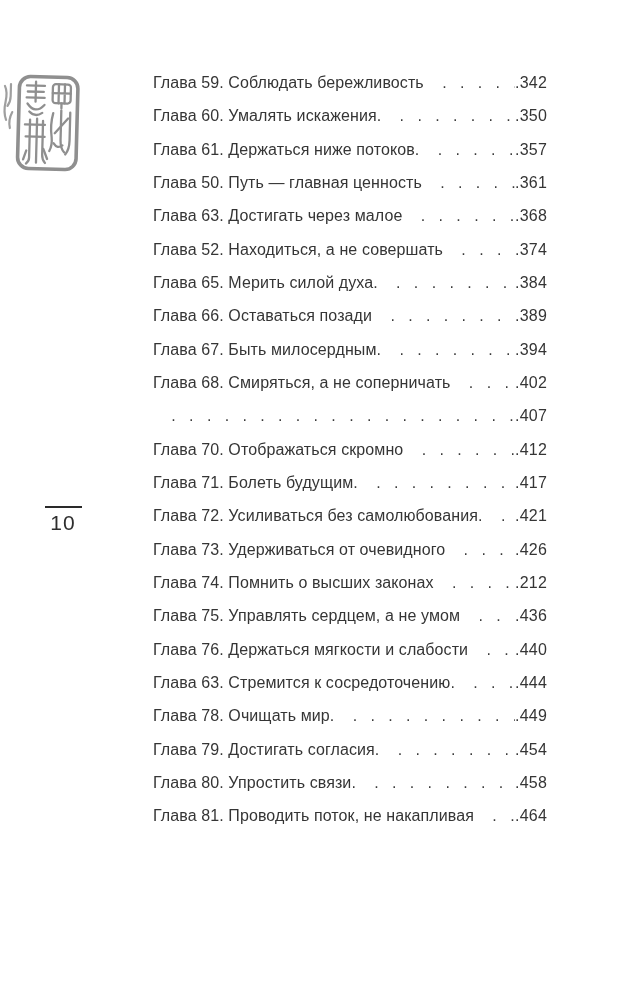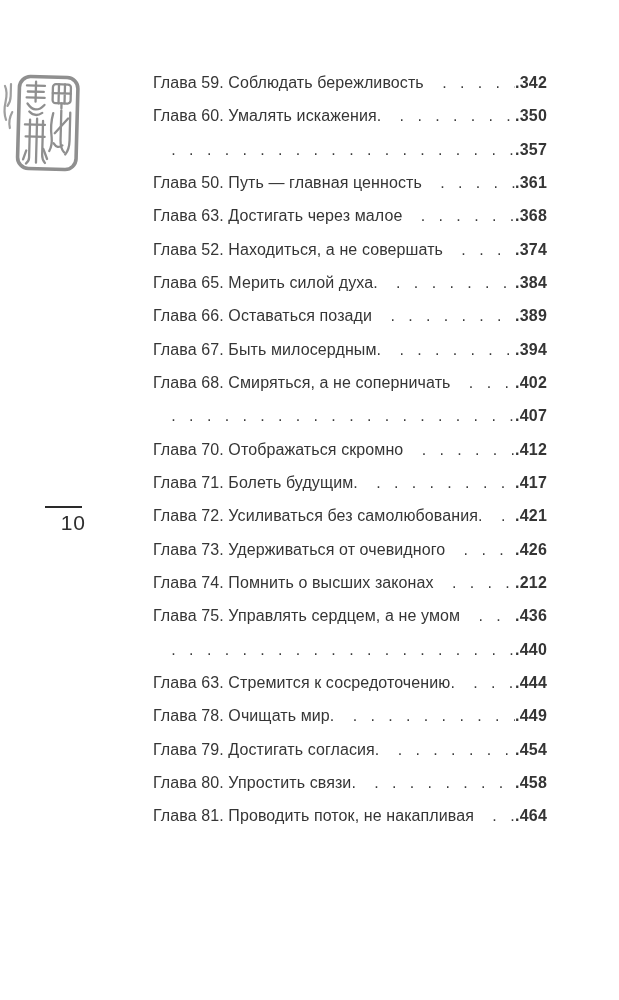--- a/index.html
+++ b/index.html
@@ -55,33 +55,32 @@
     white-space: pre;
     text-align: right;
     padding-left: 5px;
     min-width: 10px;
     color: #3a3a3a;
   }
   .toc-page {
     flex: 0 0 auto;
     white-space: nowrap;
     letter-spacing: 0.2px;
-    font-weight: bold;
   }
   .toc-page::before {
     content: ".";
   }
 
   
   .folio {
     position: absolute;
     left: 40px;
     top: 506px;
     width: 46px;
-    text-align: right;
+    text-align: center;
   }
   .folio-rule {
     display: block;
     width: 37px;
     height: 2px;
     background: #2a2a2a;
     margin: 0 auto 3px auto;
   }
   .folio-number {
     font-size: 21px;
@@ -151,20 +150,21 @@
     <span class="toc-page">342</span>
   </div>
 
   <div class="toc-row">
     <span class="toc-title">Глава 60. Умалять искажения.</span>
     <span class="dot-leader">   .   .   .   .   .   .   .   .   .   .   .   .   .   .   .   .   .   .   .   .   .   .   .   .   .   .   .   .   .   .   .   .   .   .   .   .   .   .   .   .  </span>
     <span class="toc-page">350</span>
   </div>
 
   <div class="toc-row">
+    <span class="toc-title">Глава 61. Держаться ниже потоков.</span>
     <span class="dot-leader">   .   .   .   .   .   .   .   .   .   .   .   .   .   .   .   .   .   .   .   .   .   .   .   .   .   .   .   .   .   .   .   .   .   .   .   .   .   .   .   .  </span>
     <span class="toc-page">357</span>
   </div>
 
   <div class="toc-row">
     <span class="toc-title">Глава 50. Путь — главная ценность</span>
     <span class="dot-leader">   .   .   .   .   .   .   .   .   .   .   .   .   .   .   .   .   .   .   .   .   .   .   .   .   .   .   .   .   .   .   .   .   .   .   .   .   .   .   .   .  </span>
     <span class="toc-page">361</span>
   </div>
 
@@ -239,20 +239,21 @@
     <span class="toc-page">212</span>
   </div>
 
   <div class="toc-row">
     <span class="toc-title">Глава 75. Управлять сердцем, а не умом</span>
     <span class="dot-leader">   .   .   .   .   .   .   .   .   .   .   .   .   .   .   .   .   .   .   .   .   .   .   .   .   .   .   .   .   .   .   .   .   .   .   .   .   .   .   .   .  </span>
     <span class="toc-page">436</span>
   </div>
 
   <div class="toc-row">
+    <span class="toc-title">Глава 76. Держаться мягкости и слабости</span>
     <span class="dot-leader">   .   .   .   .   .   .   .   .   .   .   .   .   .   .   .   .   .   .   .   .   .   .   .   .   .   .   .   .   .   .   .   .   .   .   .   .   .   .   .   .  </span>
     <span class="toc-page">440</span>
   </div>
 
   <div class="toc-row">
     <span class="toc-title">Глава 63. Стремится к сосредоточению.</span>
     <span class="dot-leader">   .   .   .   .   .   .   .   .   .   .   .   .   .   .   .   .   .   .   .   .   .   .   .   .   .   .   .   .   .   .   .   .   .   .   .   .   .   .   .   .  </span>
     <span class="toc-page">444</span>
   </div>
 

